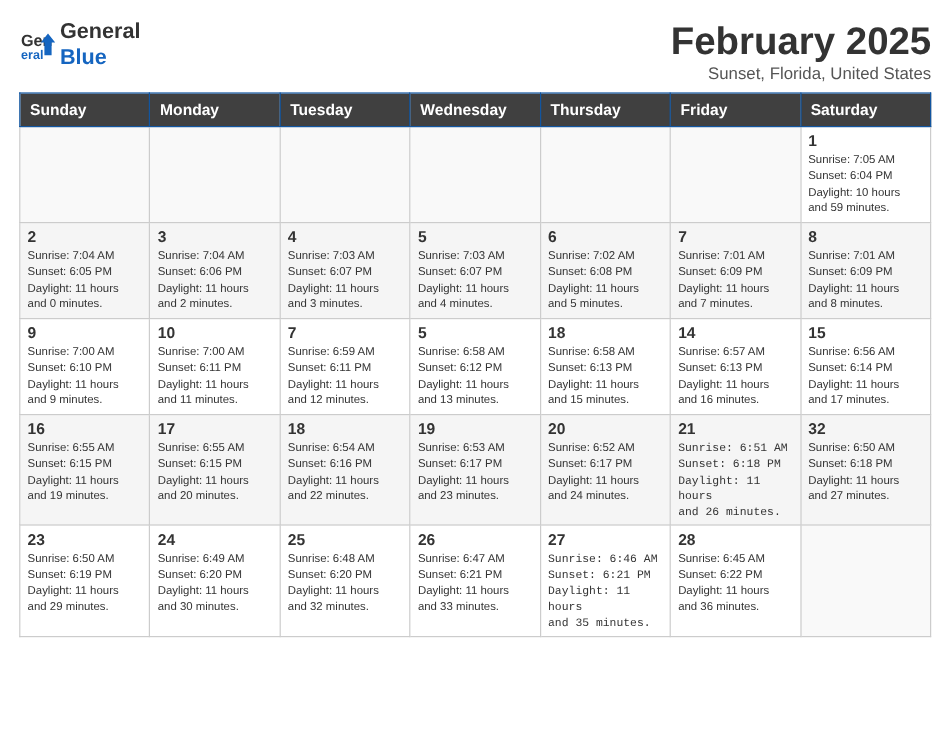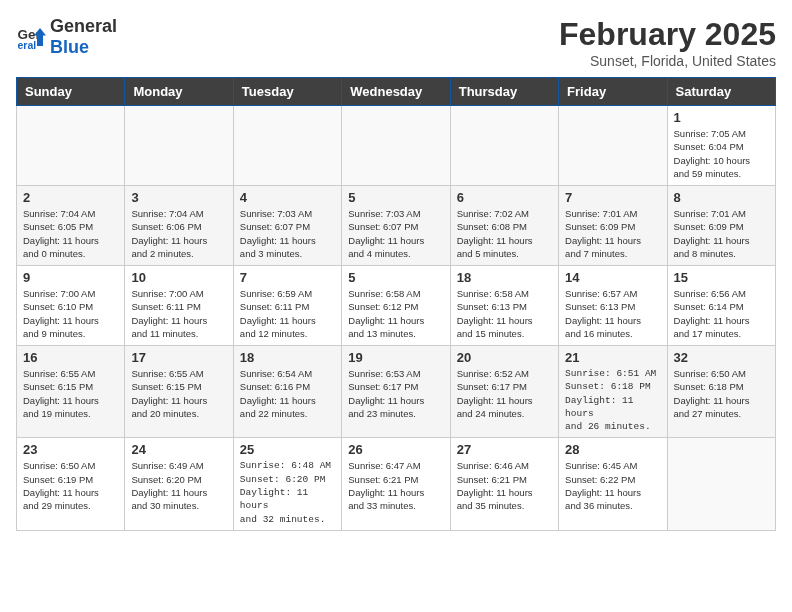--- a/index.html
+++ b/index.html
@@ -297,35 +297,35 @@
         </td>
         <td>
           <span class="day-number">24</span>
           <div class="day-info" style="white-space: pre-line;">Sunrise: 6:49 AM
 Sunset: 6:20 PM
 Daylight: 11 hours
 and 30 minutes.</div>
         </td>
         <td>
           <span class="day-number">25</span>
-          <div class="day-info" style="white-space: pre-line; font-family: Liberation Mono, monospace;">Sunrise: 6:48 AM
+          <div class="day-info" style="white-space: pre-line;">Sunrise: 6:48 AM
 Sunset: 6:20 PM
 Daylight: 11 hours
 and 32 minutes.</div>
         </td>
         <td>
           <span class="day-number">26</span>
           <div class="day-info" style="white-space: pre-line;">Sunrise: 6:47 AM
 Sunset: 6:21 PM
 Daylight: 11 hours
 and 33 minutes.</div>
         </td>
         <td>
           <span class="day-number">27</span>
-          <div class="day-info" style="white-space: pre-line;">Sunrise: 6:46 AM
+          <div class="day-info" style="white-space: pre-line; font-family: Liberation Mono, monospace;">Sunrise: 6:46 AM
 Sunset: 6:21 PM
 Daylight: 11 hours
 and 35 minutes.</div>
         </td>
         <td>
           <span class="day-number">28</span>
           <div class="day-info" style="white-space: pre-line;">Sunrise: 6:45 AM
 Sunset: 6:22 PM
 Daylight: 11 hours
 and 36 minutes.</div>

